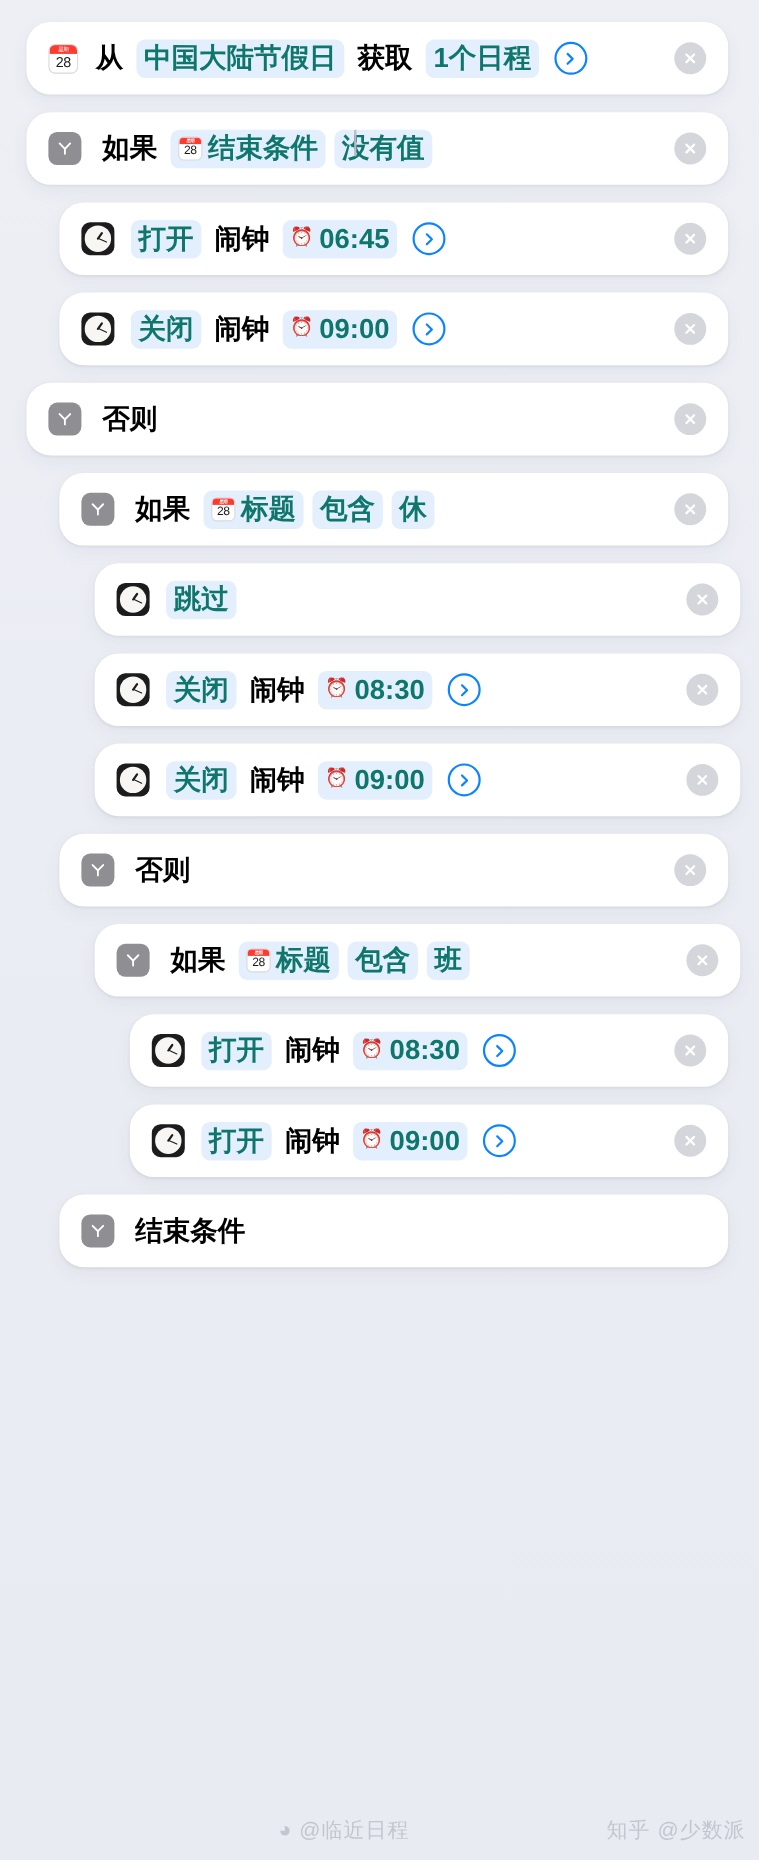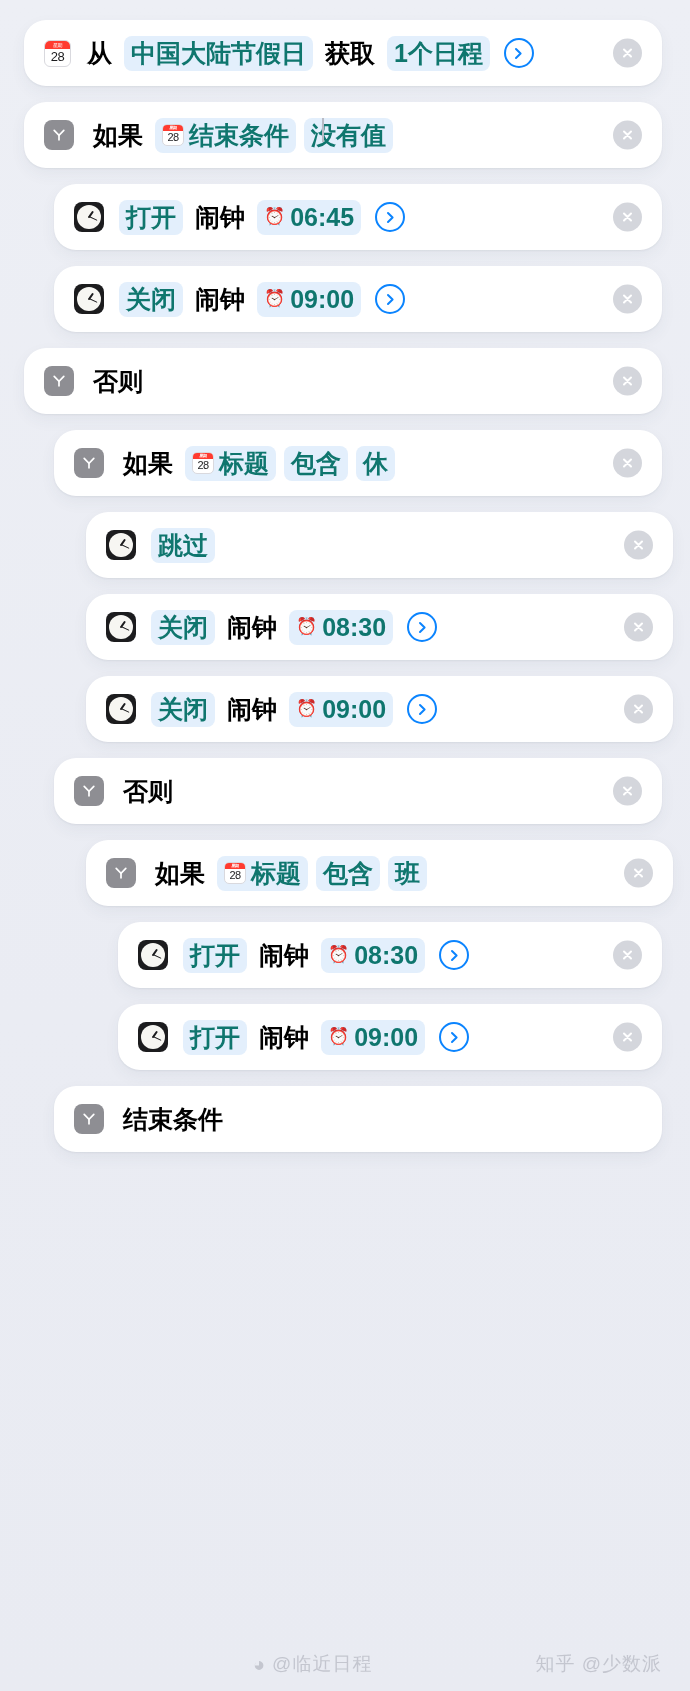--- a/index.html
+++ b/index.html
@@ -238,21 +238,21 @@
     top: 1651px;
     display: flex;
     align-items: center;
     gap: 6px;
   }
   .wm-weibo .wb-glyph {
     font-size: 20px;
     color: rgba(140,143,155,0.40);
   }
   .wm-zhihu {
-    right: 28px;
+    right: 12px;
     top: 1651px;
     margin-left: 24px;
   }
 </style>
 </head>
 <body>
 
 <div id="canvas">
 
   <div class="connector" style="top:118px;height:24px;"></div>

